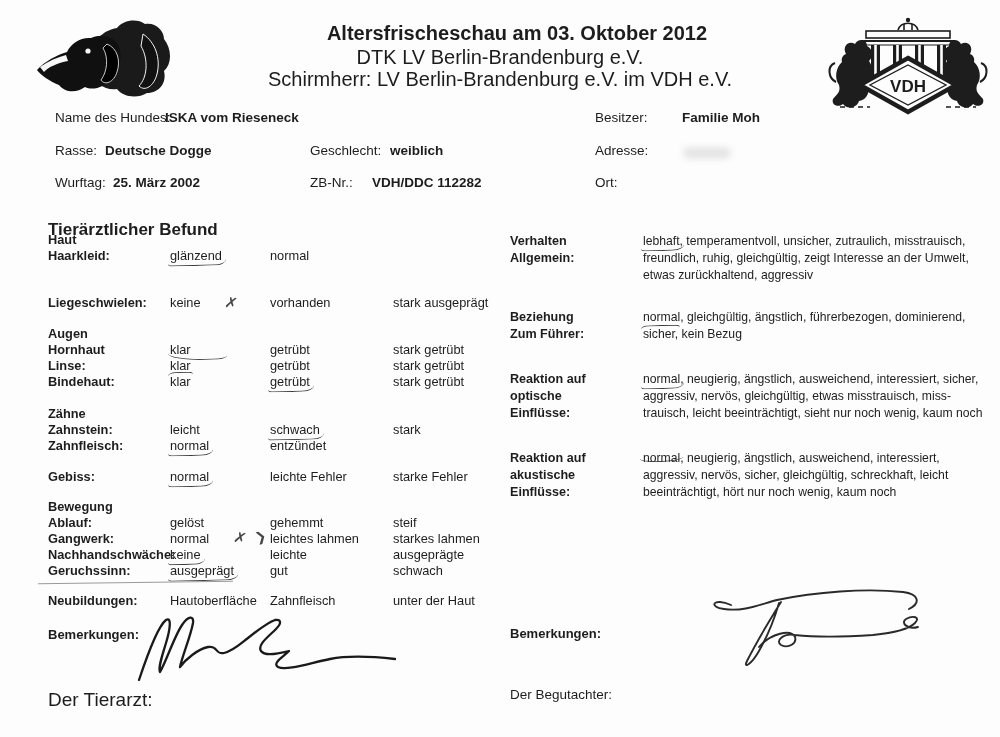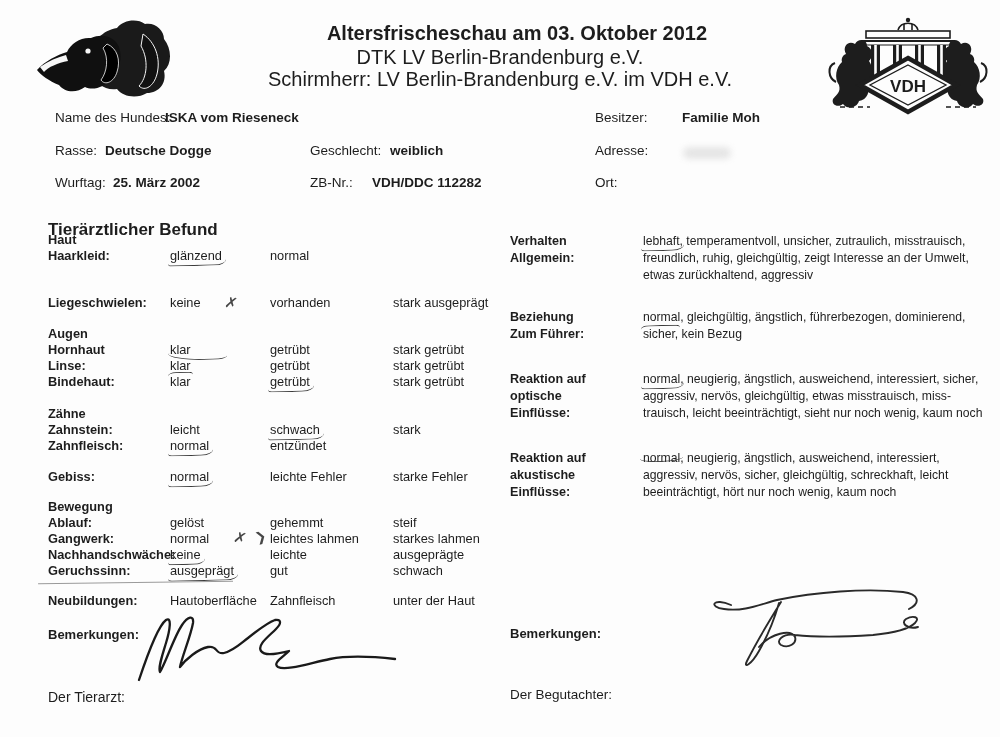--- a/index.html
+++ b/index.html
@@ -222,21 +222,21 @@
     <div class="long-stroke" style="left:-10px;top:369px;width:195px;height:5px"></div>
 
     <div class="brow" style="top:385px">
       <span class="bl">Neubildungen:</span>
       <span class="bo">Hautoberfläche</span>
       <span class="bo">Zahnfleisch</span>
       <span class="bo">unter der Haut</span>
     </div>
 
     <div class="abs b" style="left:0;top:419px;font-size:13px">Bemerkungen:</div>
-    <div class="abs" style="left:0;top:481px;font-size:14px">Der Tierarzt:</div>
+    <div class="abs" style="left:0;top:481px;font-size:19px">Der Tierarzt:</div>
   </div>
 
   <div id="beg">
 
     <div class="entry" style="top:25px">
       <div class="elabel">
         <div>Verhalten</div>
         <div>Allgemein:</div>
       </div>
       <div class="etext">

